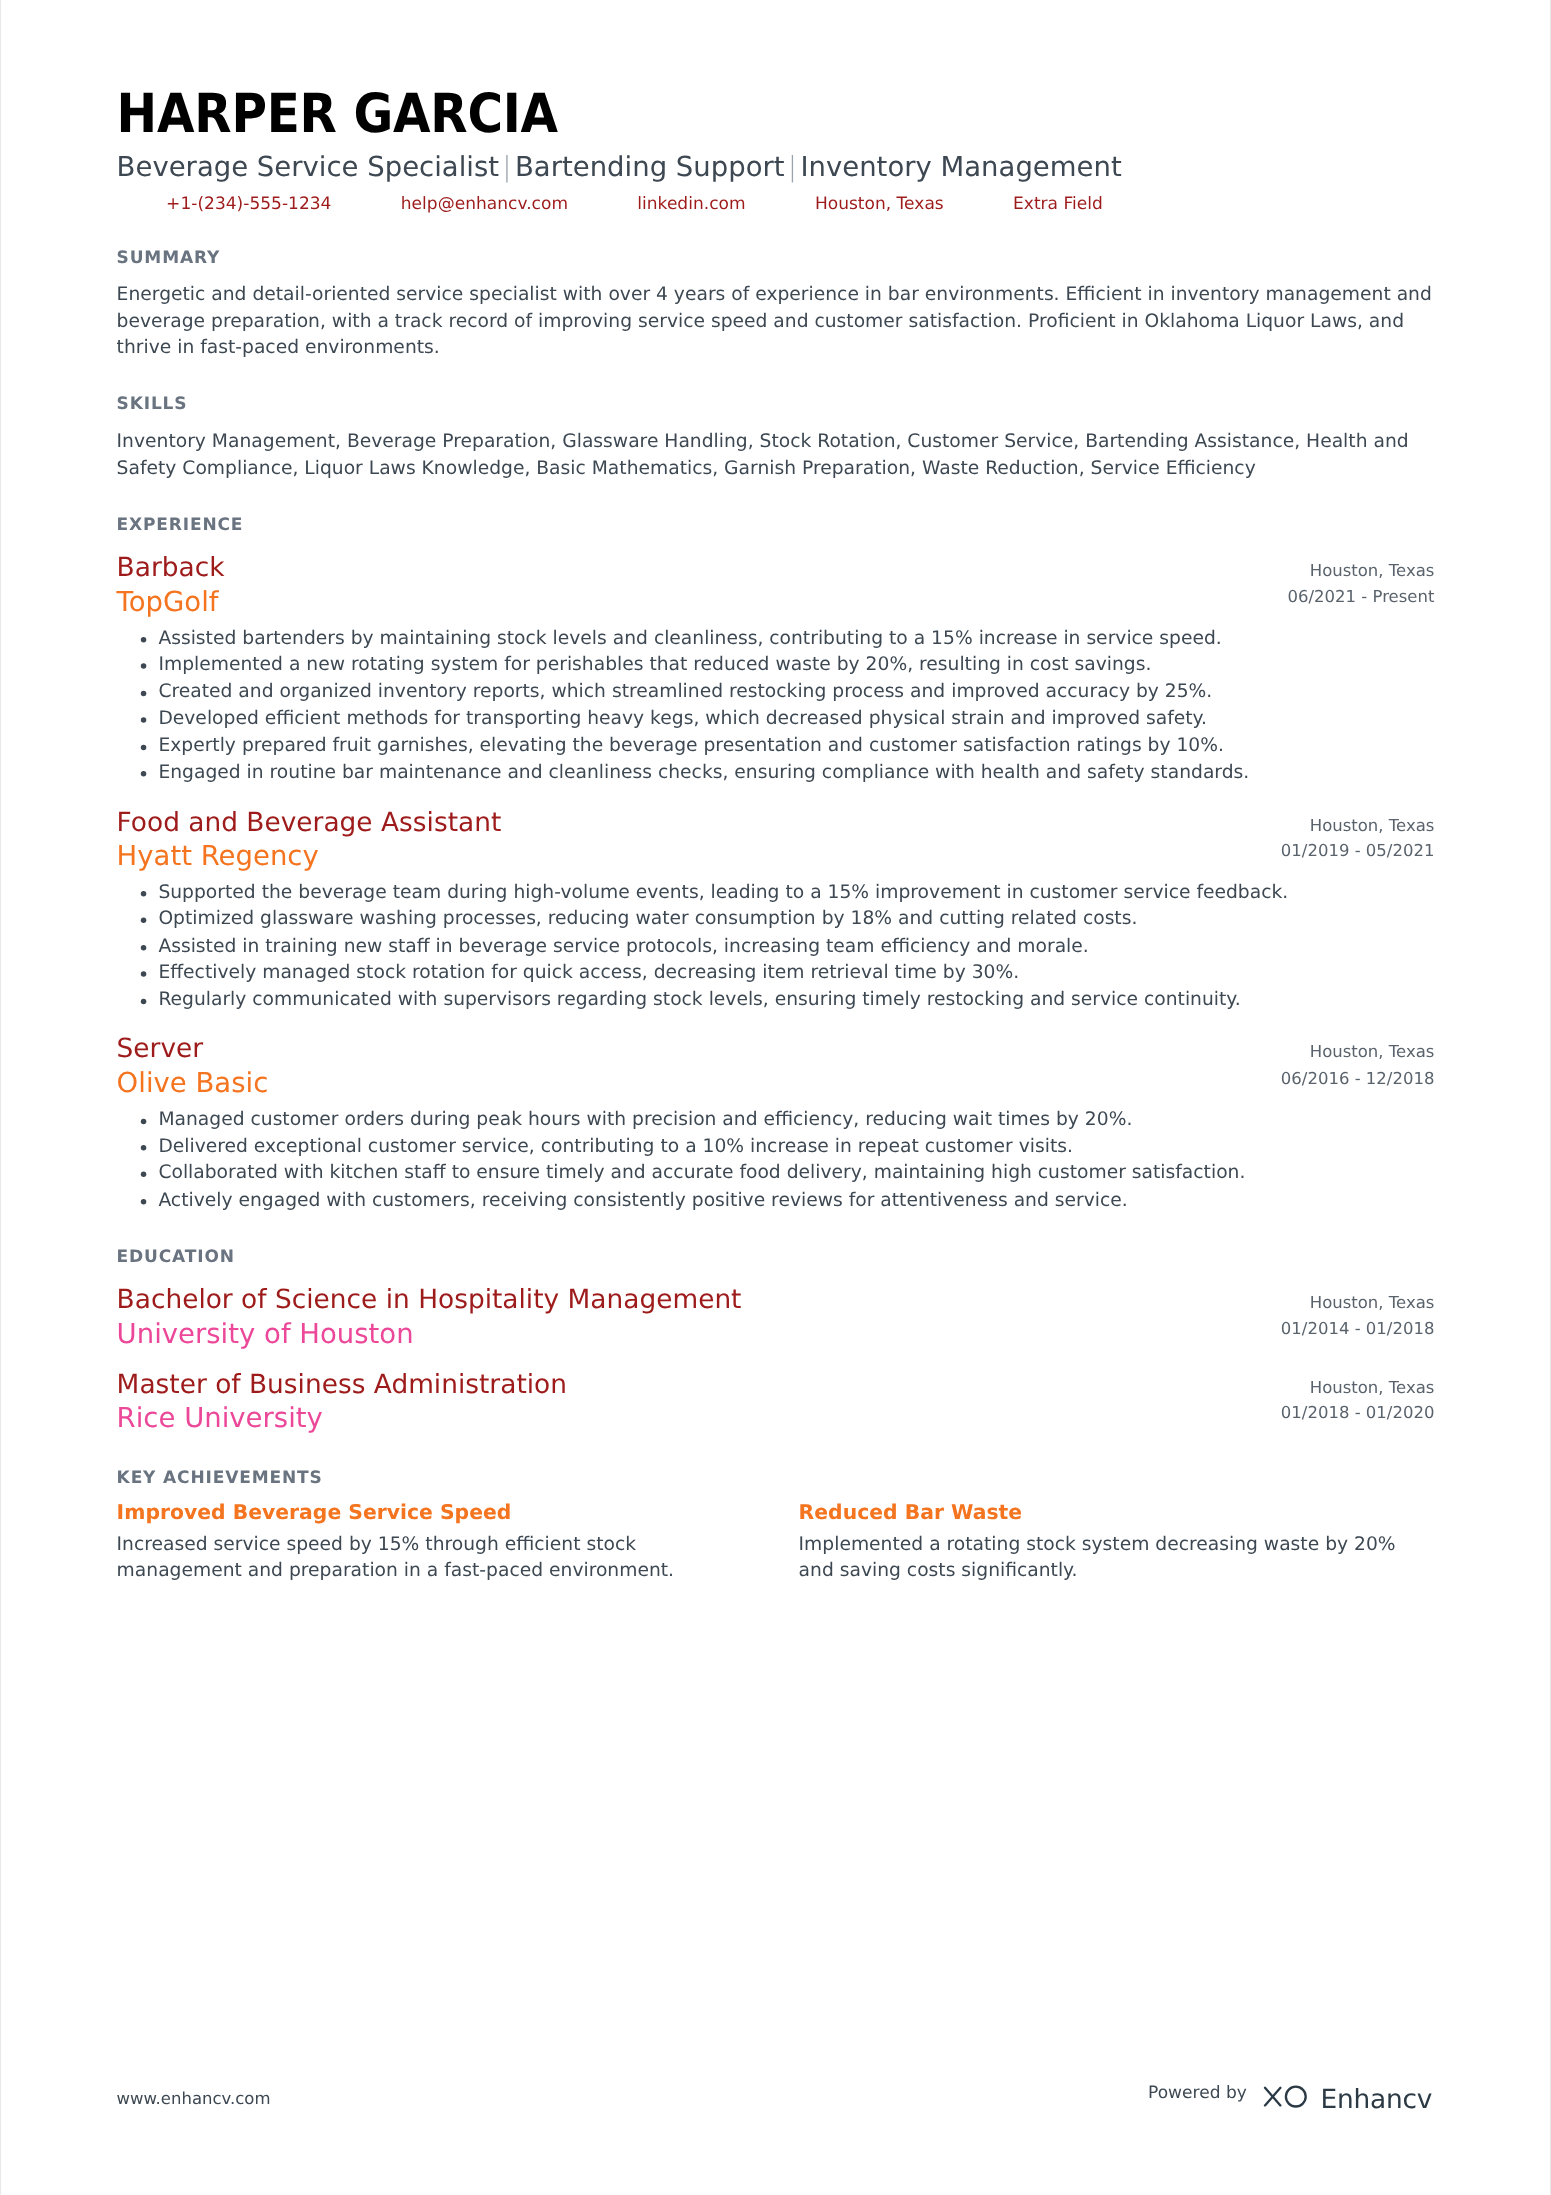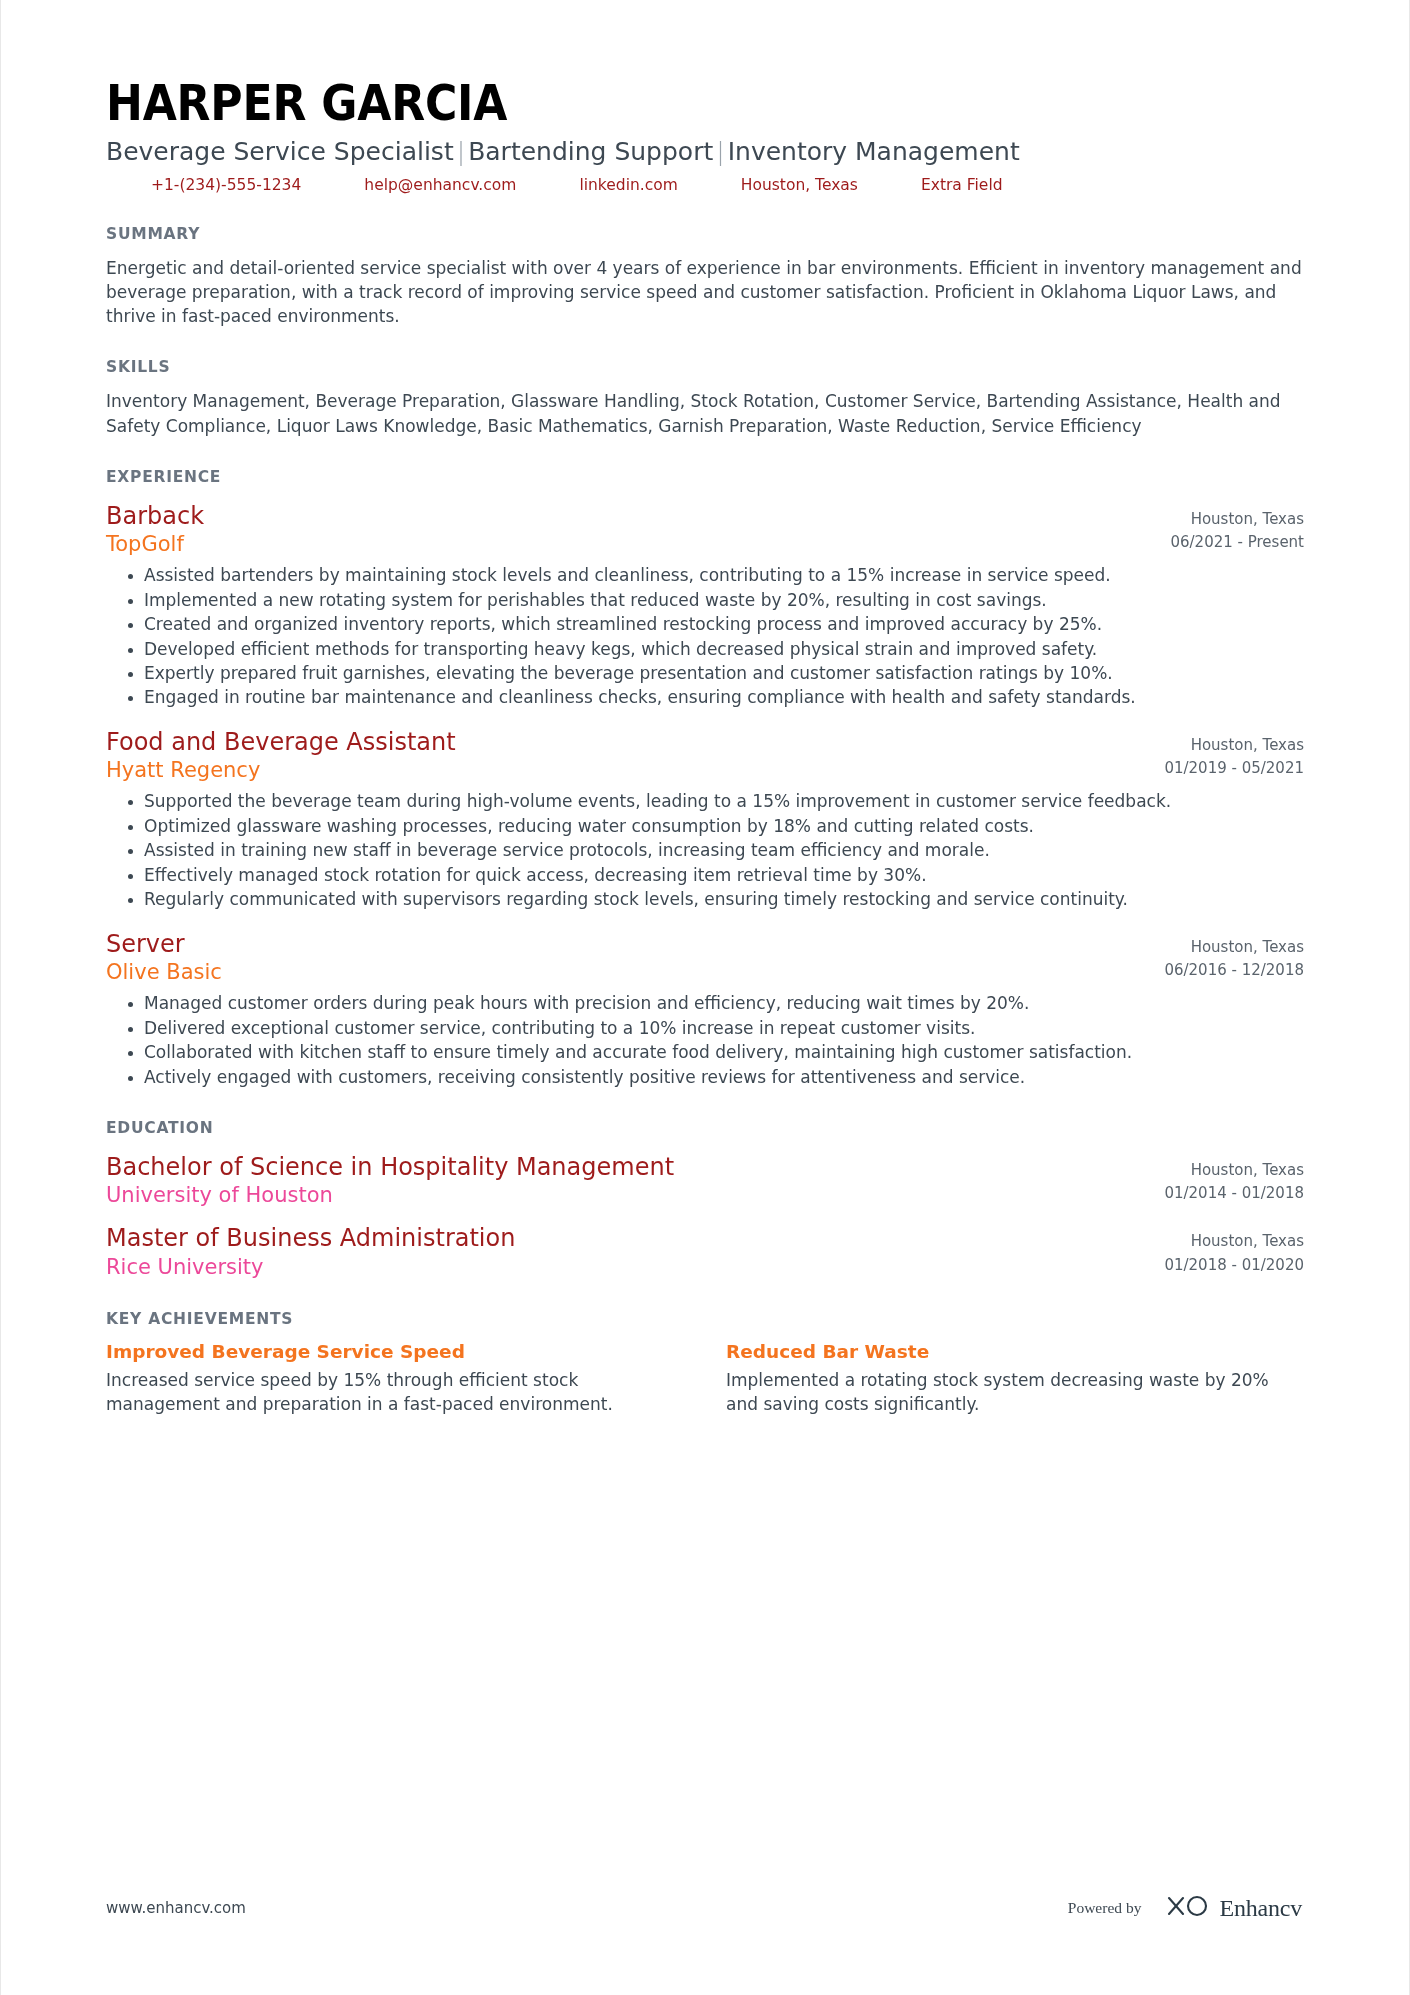--- a/index.html
+++ b/index.html
@@ -92,21 +92,21 @@
     padding-left: 20px;
   }
   .entry-title {
     font-size: 24px;
     color: #9e1b1b;
     line-height: 1.18;
     margin: 0;
     font-weight: normal;
   }
   .entry-sub {
-    font-size: 21px;
+    font-size: 25px;
     color: #f4741f;
     line-height: 1.2;
     margin: 2px 0 0 0;
   }
   .entry-sub.plain { color: #ec4899; }
   .meta {
     font-size: 15px;
     color: #5a636c;
     line-height: 1.55;
     margin: 0;
@@ -170,23 +170,21 @@
     display: flex;
     align-items: center;
     justify-content: space-between;
   }
   .footer-url {
     font-size: 15px;
     color: #3d4852;
   }
   .footer-right {
     display: flex;
-    align-items: center;
-    gap: 25px;
-    font-family: Liberation Serif, serif;
+    gap: 14px;
   }
   .powered {
     font-size: 15.5px;
     color: #3d4852;
   }
   .brand {
     display: flex;
     align-items: center;
     gap: 9px;
   }

